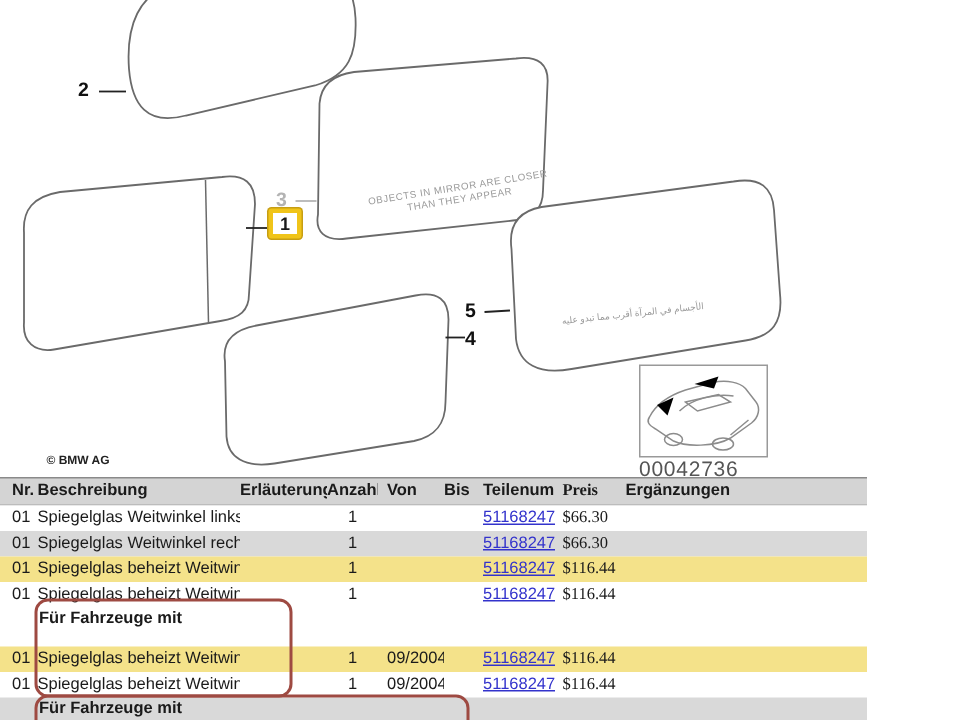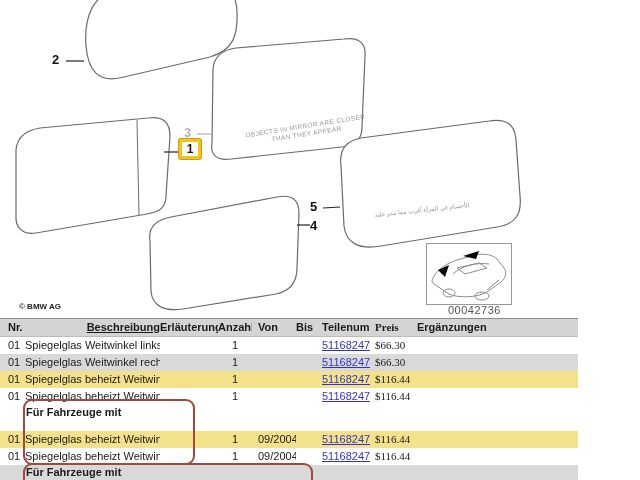--- a/index.html
+++ b/index.html
@@ -11,41 +11,41 @@
   .callout{position:absolute;font-weight:bold;font-size:13px;line-height:13px;color:#111;cursor:pointer;}
   .callout.gray{color:#b3b3b3;}
   #callout1{position:absolute;left:179px;top:139px;width:16px;height:14px;background:#fff;
             border:3px solid #f0c419;box-shadow:0 0 0 1px #c79e13;border-radius:2px;
             font-weight:bold;font-size:12px;line-height:14px;text-align:center;cursor:pointer;}
   .mirror-caption{position:absolute;color:#9a9a9a;text-align:center;font-size:6.5px;line-height:8px;
                   letter-spacing:.4px;white-space:nowrap;}
   #mirror3-caption{left:222px;top:122px;width:168px;transform:rotate(-9deg);}
   #mirror5-caption{left:346px;top:206px;width:152px;transform:rotate(-6deg);font-size:6px;direction:rtl;}
   #car-inset{position:absolute;left:426px;top:243px;width:84px;height:60px;border:1px solid #999;background:#fff;}
-  #drawing-number{position:absolute;left:448px;top:304px;font-size:11px;color:#555;letter-spacing:.5px;}
-  #copyright{position:absolute;left:19px;top:302px;font-size:8px;color:#222;font-weight:bold;}
+  #drawing-number{position:absolute;left:426px;top:304px;font-size:14px;color:#555;letter-spacing:.5px;}
+  #copyright{position:absolute;left:31px;top:302px;font-size:8px;color:#222;font-weight:bold;}
   
   #table{position:absolute;left:0;top:318px;width:578px;font-size:11px;}
   .trow{position:relative;display:flex;height:17px;line-height:17px;white-space:nowrap;}
   .thead{background:#d4d4d4;font-weight:bold;border-top:1px solid #8a8a8a;border-bottom:1px solid #bcbcbc;}
   .shade-gray{background:#d9d9d9;}
   .shade-white{background:#fff;}
   .hl{background:#f4e28a;}
   .group{height:26px;line-height:13px;display:block;padding-top:1px;box-sizing:border-box;}
   .c{overflow:hidden;box-sizing:border-box;}
   .c-nr{width:25px;padding-left:8px;}
   .c-beschr{width:135px;}
   .c-erl{width:58px;}
   .c-anz{width:34px;text-align:center;}
   .c-von{width:44px;padding-left:6px;}
   .c-bis{width:22px;}
   .c-teil{width:52px;padding-left:4px;}
   .c-preis{width:45px;padding-left:5px;font-family:Liberation Serif, serif;}
   .c-erg{width:163px;padding-left:2px;}
-  .thead .c-beschr{text-align:right;text-decoration:underline;}
+  .thead .c-beschr{text-align:left;}
   .thead .c-anz{text-align:center;}
   .thead .c-bis{text-align:left;}
   a.part{color:#3333cc;text-decoration:underline;cursor:pointer;}
   .gline1{font-weight:bold;padding-left:26px;}
   .gline2{padding-left:30px;position:relative;}
   .gcode{position:absolute;left:196px;top:0;}
   .redbox{position:absolute;border:2px solid #9e4a42;border-radius:9px;pointer-events:none;}
   #redbox-a{left:23px;top:399px;width:168px;height:62px;}
   #redbox-b{left:23px;top:463px;width:286px;height:40px;}
 </style>

